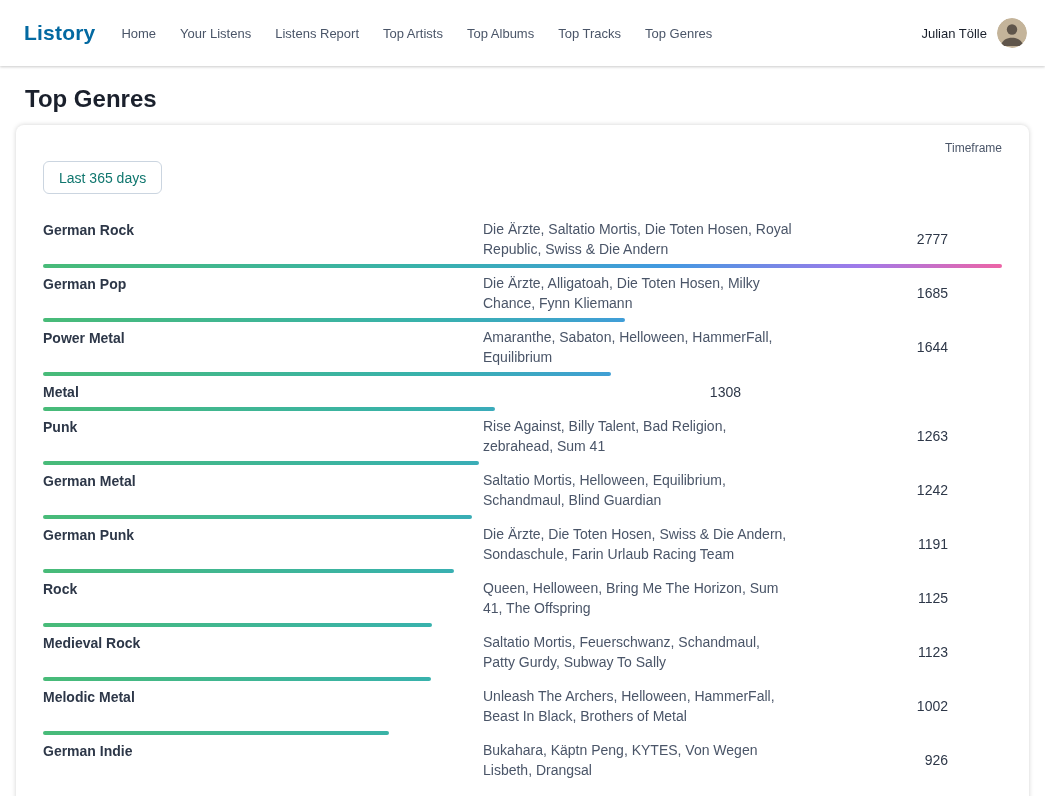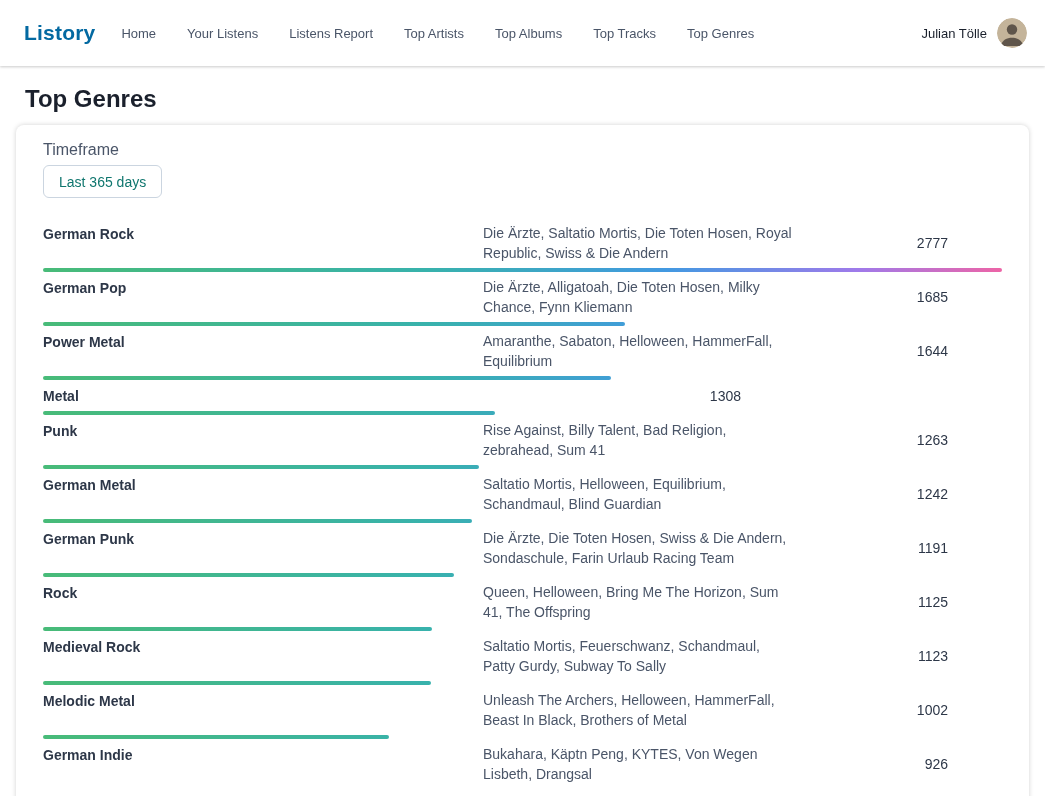--- a/index.html
+++ b/index.html
@@ -15,21 +15,21 @@
     display: flex; align-items: center; justify-content: space-between;
     padding: 0 18px 0 24px;
     box-shadow: 0 1px 3px rgba(0,0,0,0.14), 0 1px 2px rgba(0,0,0,0.08);
     position: relative; z-index: 2;
   }
   .nav-left { display: flex; align-items: center; }
   .brand {
     font-size: 21px; font-weight: 700; color: #0369a1;
     text-decoration: none; cursor: pointer; letter-spacing: 0.2px;
   }
-  .nav-links { display: flex; align-items: center; gap: 31px; margin-left: 26px; }
+  .nav-links { display: flex; align-items: center; gap: 24px; margin-left: 26px; }
   .nav-link {
     font-size: 13px; color: #4a5568; text-decoration: none; cursor: pointer;
     white-space: nowrap;
   }
   .nav-right { display: flex; align-items: center; gap: 10px; }
   .user-name { font-size: 13px; color: #1a202c; cursor: pointer; }
   .avatar {
     width: 30px; height: 30px; border-radius: 50%; overflow: hidden;
     display: inline-flex; cursor: pointer; flex: 0 0 auto;
   }
@@ -39,21 +39,21 @@
     font-size: 24px; font-weight: 700; color: #1a202c;
     margin: 19px 0 12px 9px;
   }
   .card {
     background: #fff; border-radius: 8px;
     box-shadow: 0 0 5px rgba(0,0,0,0.18);
     padding: 16px 27px 24px 27px;
     min-height: 700px;
   }
   .filter-label {
-    display: block; font-size: 16px; color: #4a5568; margin-bottom: 6px;
+    display: block; font-size: 12px; color: #4a5568; margin-bottom: 6px; text-align: right;
   }
   .timeframe-btn {
     height: 33px; padding: 0 15px;
     background: #fff; border: 1px solid #cbd5e0; border-radius: 6px;
     font-size: 14px; color: #0f766e; font-family: inherit;
     cursor: pointer;
   }
   
   .genre-table { margin-top: 20px; }
   .genre-row { width: 100%; }

